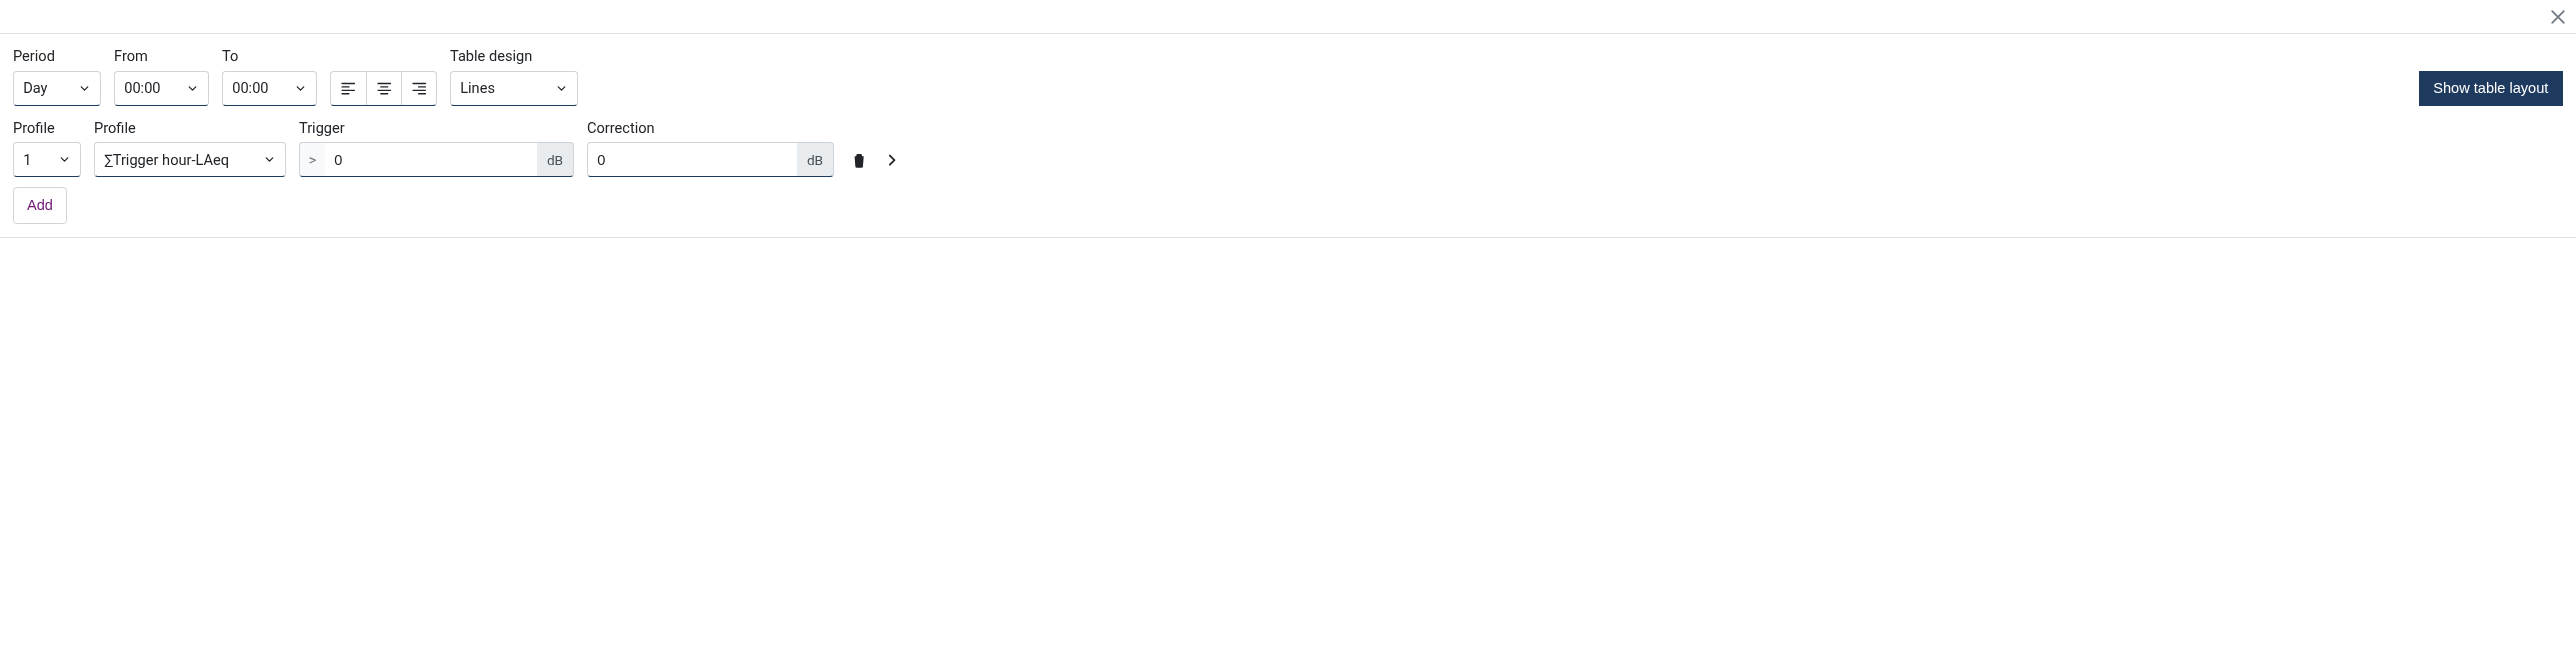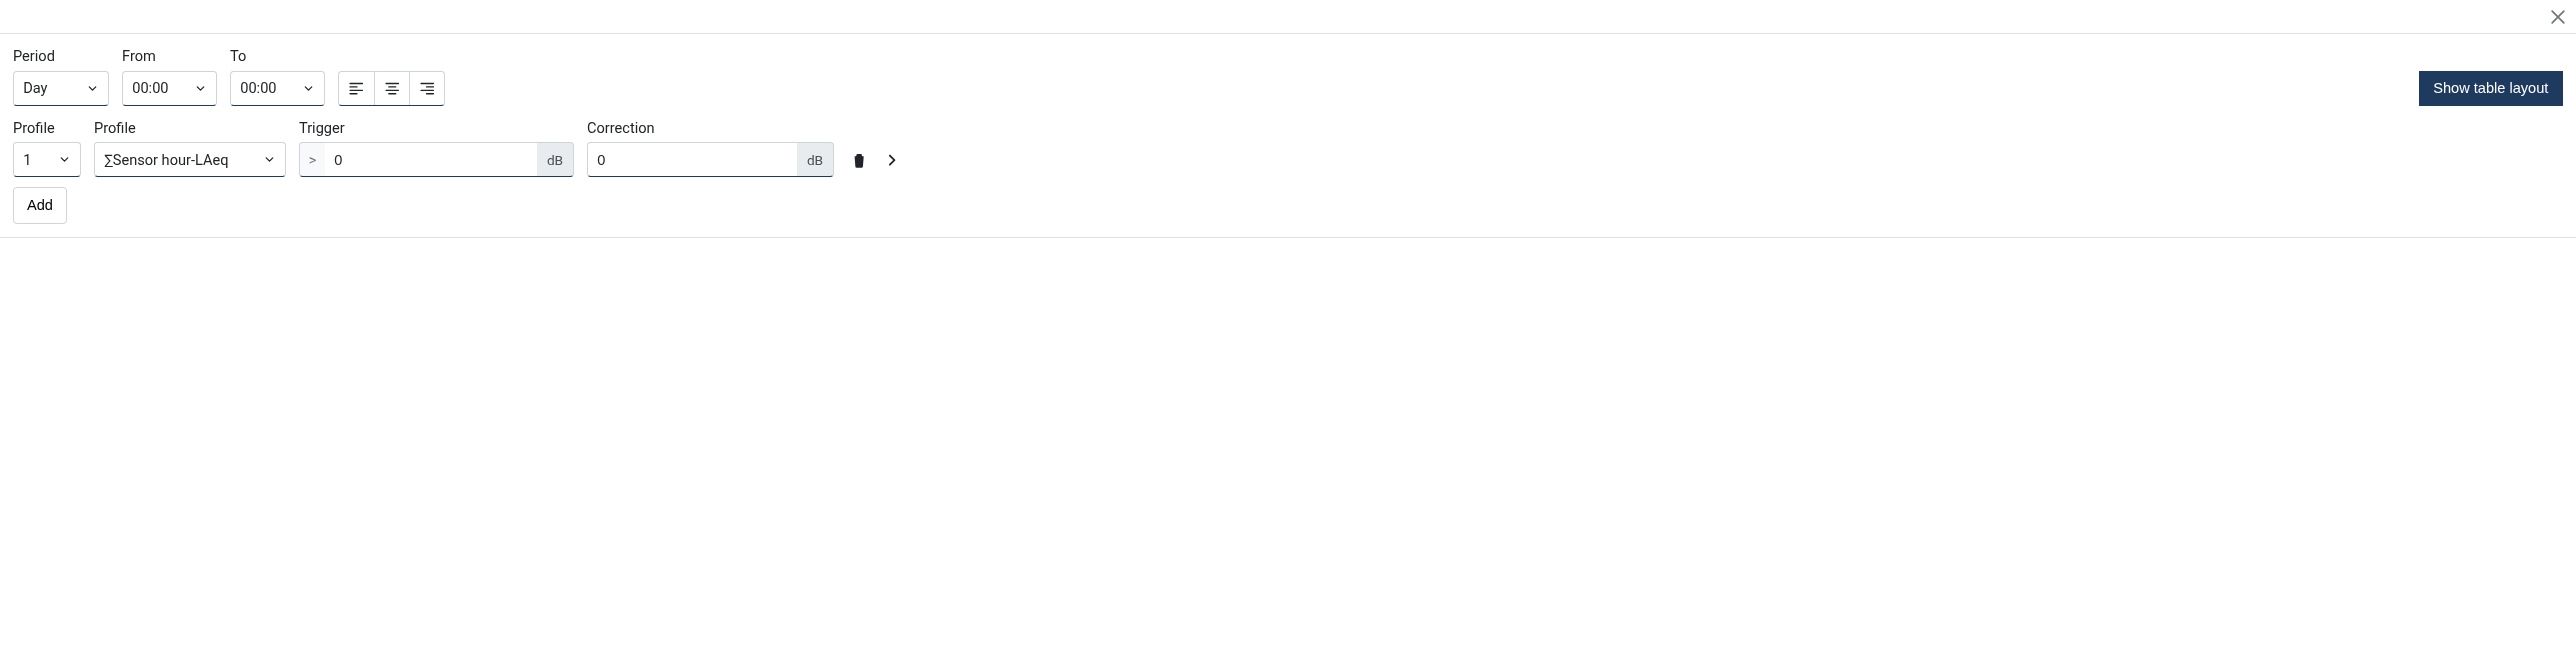--- a/index.html
+++ b/index.html
@@ -109,21 +109,21 @@
     border-radius: 0;
     font-size: 14.6px;
     cursor: pointer;
     display: flex;
     align-items: center;
   }
   .btn-outline {
     height: 37px;
     padding: 0 13px;
     background: #fff;
-    color: #000000;
+    color: #701a75;
     border: 0.9px solid #ced4da;
     border-radius: 3.7px;
     font-size: 14.6px;
     cursor: pointer;
     display: flex;
     align-items: center;
   }
   .trigger-wrap {
     display: flex;
     height: 35px;
@@ -223,21 +223,21 @@
   </div>
 </div>
 <hr class="sep">
 
 <div class="content">
 
   <div class="row">
 
     <div class="field" style="min-width:88px">
       <div class="label">Period</div>
-      <div class="sel" style="width:96px">
+      <div class="sel" style="width:88px">
         <span class="sel-text">Day</span>
         <span class="chev">
           <svg width="13" height="13" viewBox="0 0 24 24">
               <path d="M6 9l6 6 6-6" stroke="currentColor" stroke-width="2.4" fill="none" stroke-linecap="round" stroke-linejoin="round"></path>
             </svg>
         </span>
       </div>
     </div>
 
     <div class="field" style="min-width:95px">
@@ -278,20 +278,31 @@
             </svg>
         </div>
         <div class="seg" title="Align right">
           <svg width="16.5" height="16.5" viewBox="0 0 24 24">
               <path d="M3 5h18M11 10h10M3 15h18M11 20h10" stroke="currentColor" stroke-width="2" stroke-linecap="round"></path>
             </svg>
         </div>
       </div>
     </div>
 
+    <div class="field" style="min-width:128px">
+      <div class="label">Table design</div>
+      <div class="sel" style="width:128px">
+        <span class="sel-text">Lines</span>
+        <span class="chev">
+          <svg width="13" height="13" viewBox="0 0 24 24">
+              <path d="M6 9l6 6 6-6" stroke="currentColor" stroke-width="2.4" fill="none" stroke-linecap="round" stroke-linejoin="round"></path>
+            </svg>
+        </span>
+      </div>
+    </div>
 
     <div class="spacer"></div>
 
     <div class="field">
       <div class="label" style="visibility:hidden">.</div>
       <button class="btn-primary">Show table layout</button>
     </div>
 
   </div>
 
@@ -306,21 +317,21 @@
           <svg width="13" height="13" viewBox="0 0 24 24">
               <path d="M6 9l6 6 6-6" stroke="currentColor" stroke-width="2.4" fill="none" stroke-linecap="round" stroke-linejoin="round"></path>
             </svg>
         </span>
       </div>
     </div>
 
     <div class="field" style="width:192px">
       <div class="label">Profile</div>
       <div class="sel">
-        <span class="sel-text">∑Sensor hour-LAeq</span>
+        <span class="sel-text">∑Trigger hour-LAeq</span>
         <span class="chev">
           <svg width="13" height="13" viewBox="0 0 24 24">
               <path d="M6 9l6 6 6-6" stroke="currentColor" stroke-width="2.4" fill="none" stroke-linecap="round" stroke-linejoin="round"></path>
             </svg>
         </span>
       </div>
     </div>
 
 
     <div class="field" style="width:275px">

